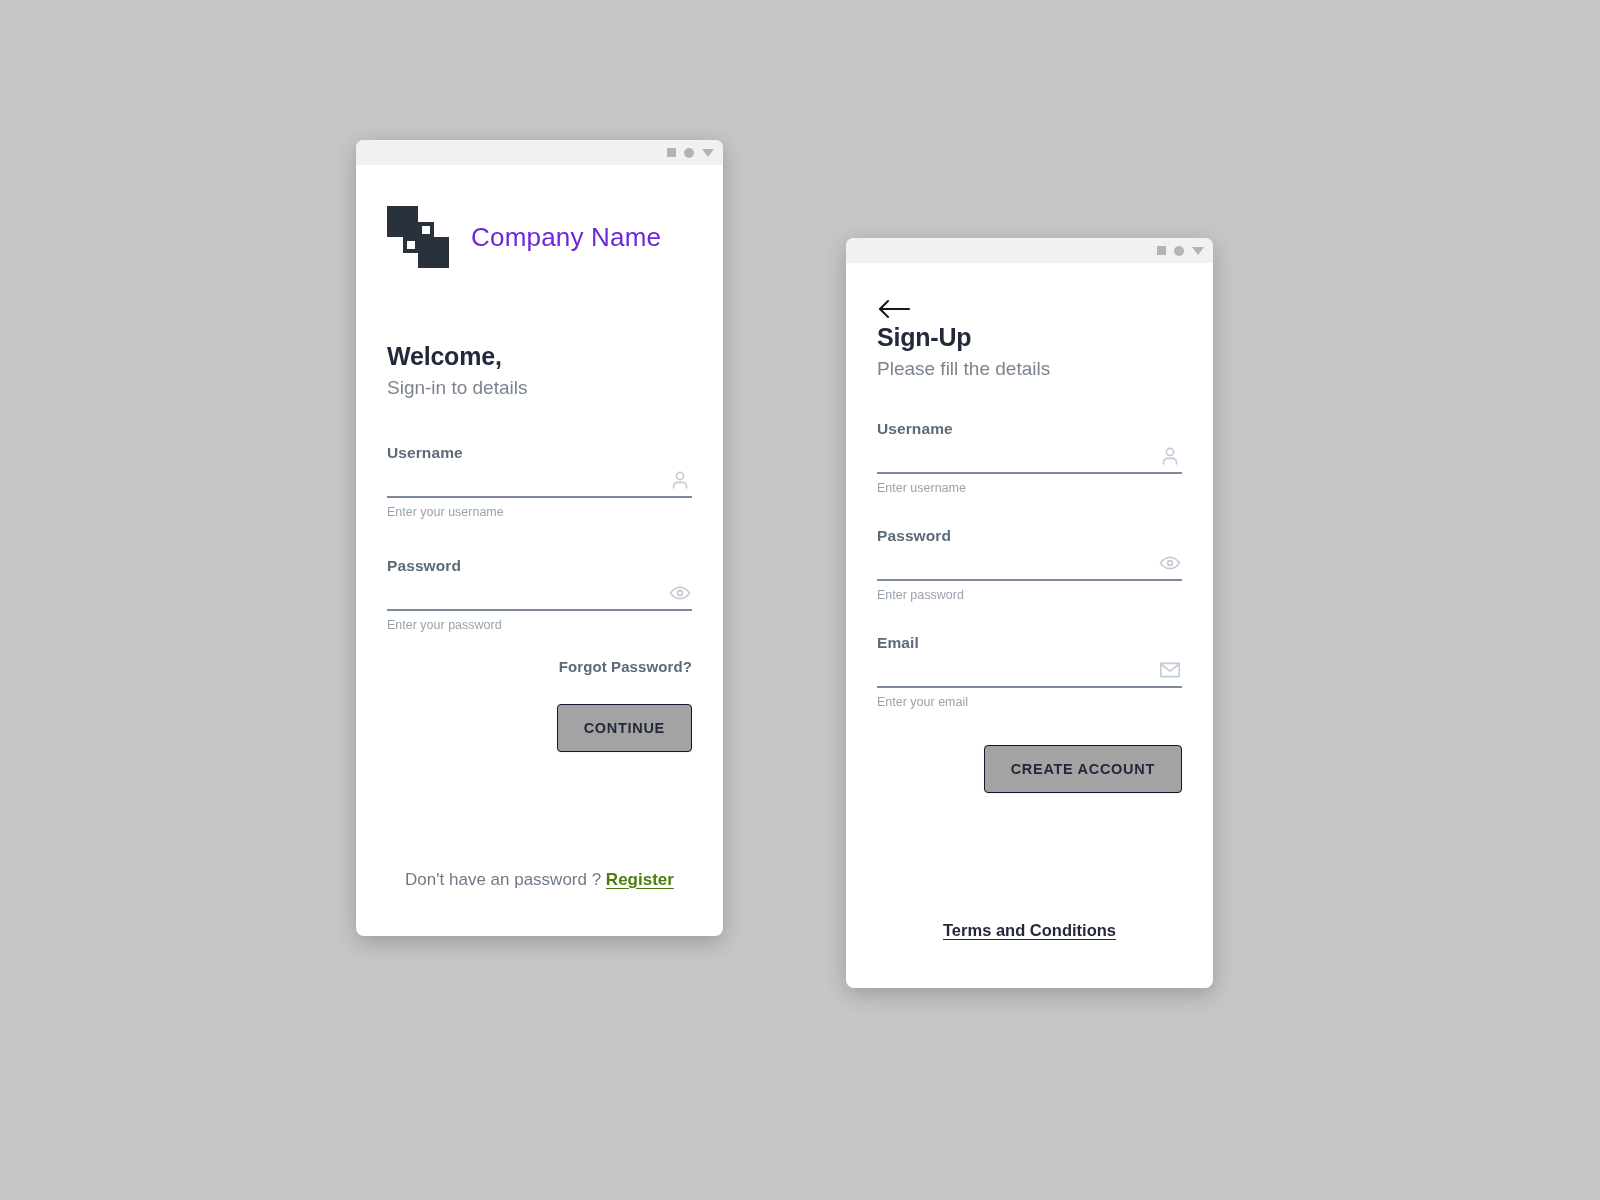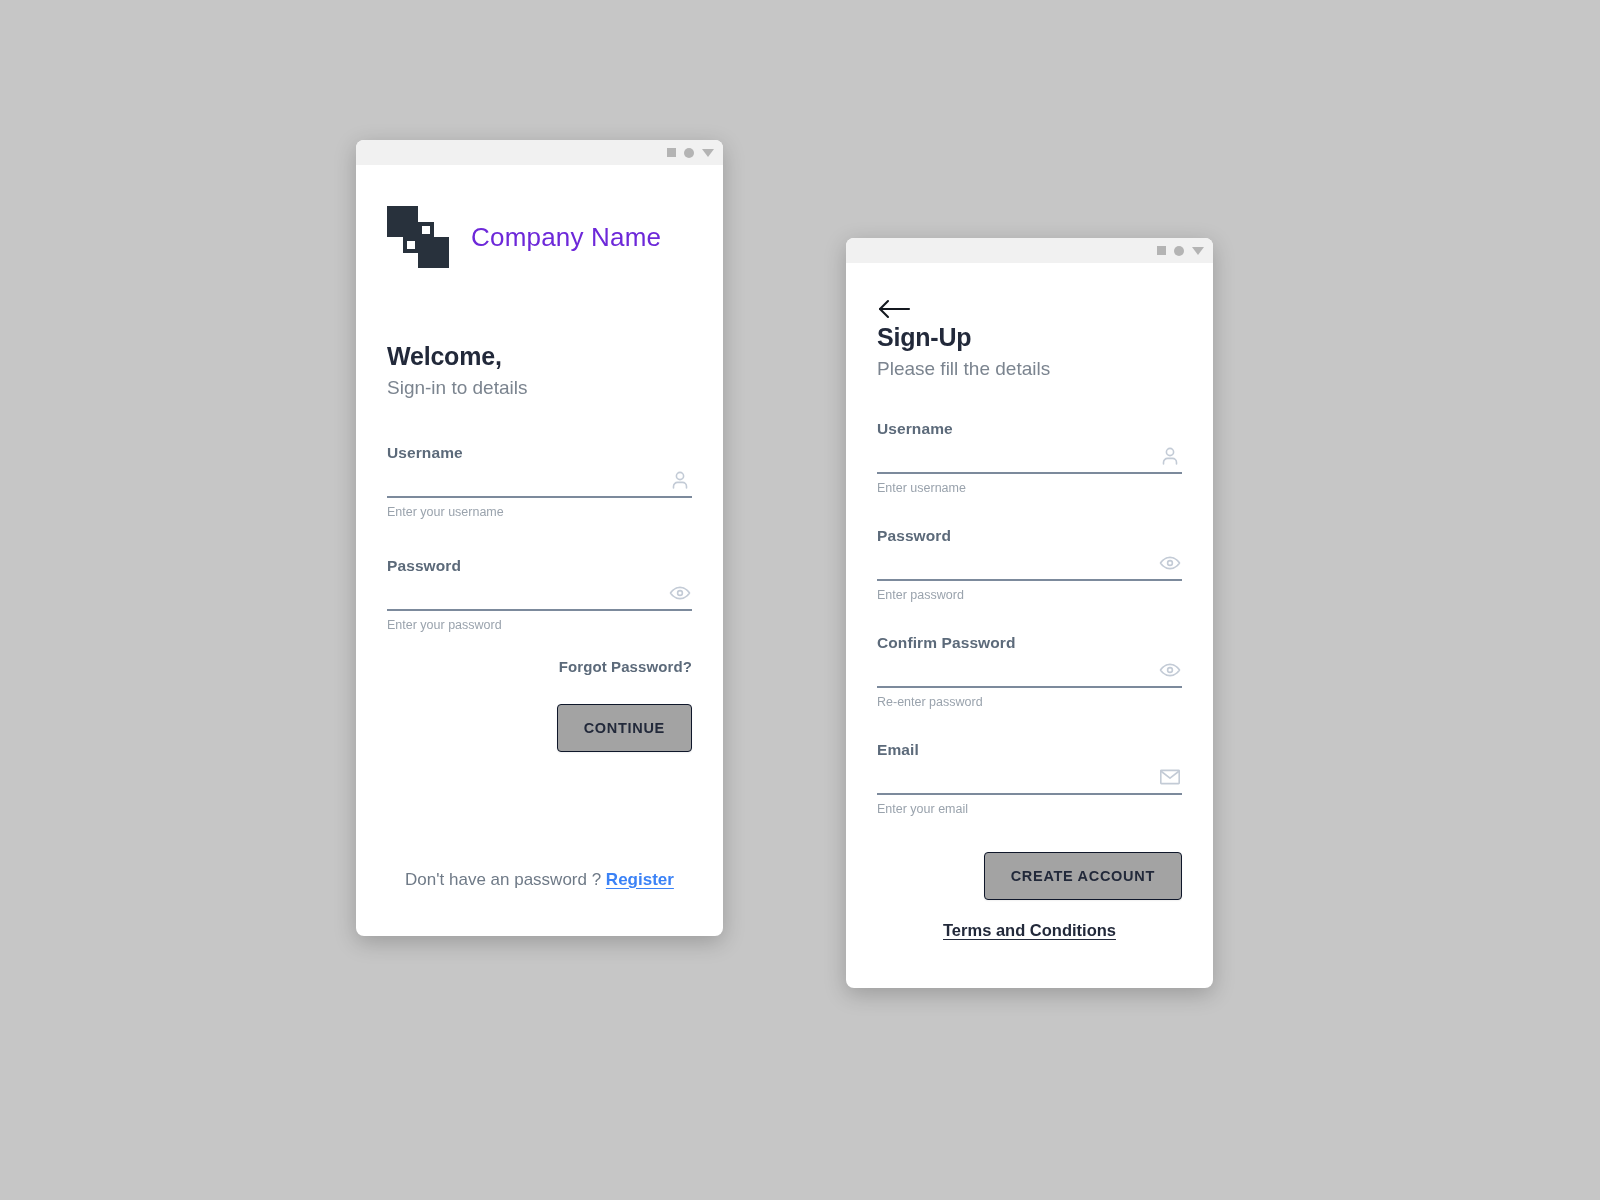--- a/index.html
+++ b/index.html
@@ -216,21 +216,21 @@
   .footer-line {
     position: absolute;
     left: 31px;
     right: 31px;
     bottom: 46px;
     text-align: center;
     font-size: 17px;
     color: #6f7a87;
   }
   .footer-strong {
-    color: #3b82f6;
+    color: #4d7c0f;
     font-weight: bold;
     text-decoration: underline;
     text-underline-offset: 3px;
   }
 
   
   .signup-fields { margin-top: 40px; }
   .signup-fields .field + .field { margin-top: 32px; }
   .signup-btn-row {
     margin-top: 36px;
@@ -377,33 +377,20 @@
           <span class="field-icon">
             <svg viewBox="0 0 24 24" width="24" height="24" fill="none" stroke="currentColor" stroke-width="1.6" stroke-linecap="round" stroke-linejoin="round">
               <path d="M2.5 12s3.6-5.6 9.5-5.6S21.5 12 21.5 12s-3.6 5.6-9.5 5.6S2.5 12 2.5 12z"></path>
               <circle cx="12" cy="12" r="2.4"></circle>
             </svg>
           </span>
         </div>
         <div class="field-hint">Enter password</div>
       </div>
 
-      <div class="field">
-        <div class="field-label">Confirm Password</div>
-        <div class="field-line-wrap">
-          <input class="field-input" type="password" placeholder="" style="">
-          <span class="field-icon">
-            <svg viewBox="0 0 24 24" width="24" height="24" fill="none" stroke="currentColor" stroke-width="1.6" stroke-linecap="round" stroke-linejoin="round">
-              <path d="M2.5 12s3.6-5.6 9.5-5.6S21.5 12 21.5 12s-3.6 5.6-9.5 5.6S2.5 12 2.5 12z"></path>
-              <circle cx="12" cy="12" r="2.4"></circle>
-            </svg>
-          </span>
-        </div>
-        <div class="field-hint">Re-enter password</div>
-      </div>
 
       <div class="field">
         <div class="field-label">Email</div>
         <div class="field-line-wrap">
           <input class="field-input" type="email" placeholder="" style="">
           <span class="field-icon">
             <svg viewBox="0 0 24 24" width="24" height="24" fill="none" stroke="currentColor" stroke-width="1.6" stroke-linecap="round" stroke-linejoin="round">
               <rect x="2.8" y="5.4" width="18.4" height="13.2" rx="0.6"></rect>
               <path d="M2.8 6l9.2 7.2L21.2 6"></path>
             </svg>

